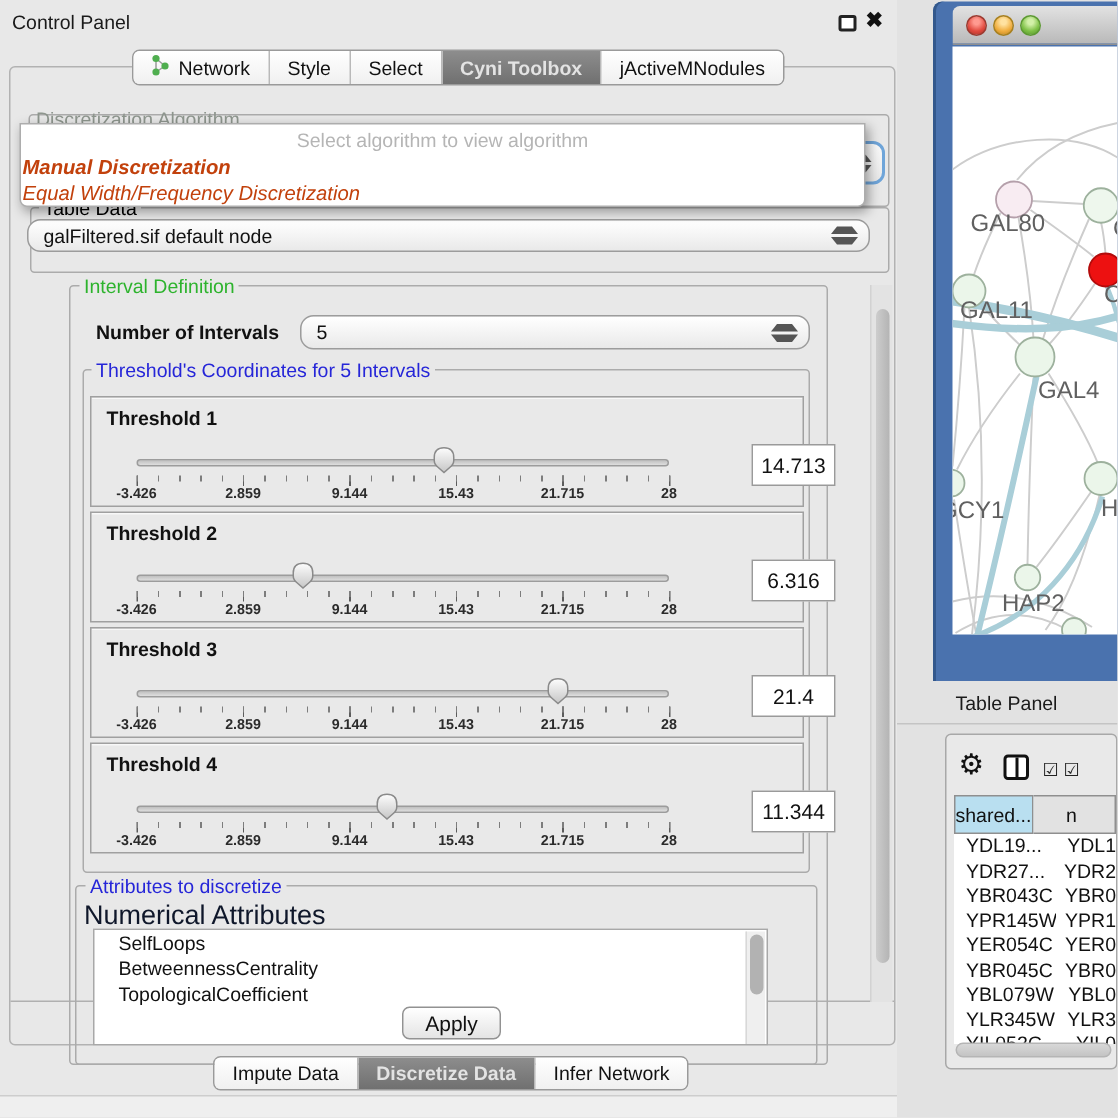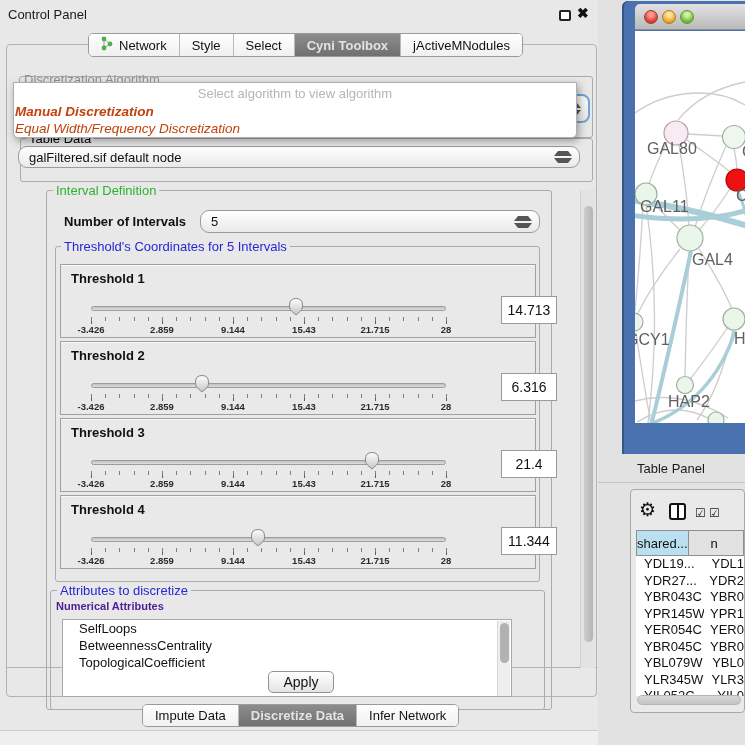--- a/index.html
+++ b/index.html
@@ -63,21 +63,21 @@
   .ticks-major { position:absolute; left:30px; top:52px; width:356px; height:7px;
      background:repeating-linear-gradient(90deg,#5c5c5c 0 1px,transparent 1px 71px); }
   .ticks-minor { position:absolute; left:30px; top:52px; width:356px; height:4px;
      background:repeating-linear-gradient(90deg,#7d7d7d 0 1px,transparent 1px 14.2px); }
   .tick-lab { position:absolute; top:59px; transform:translateX(-50%); font-size:9.5px; font-weight:bold; color:#2b2b2b; }
   .thr-value { position:absolute; left:400px; top:31px; width:56px; height:28px; background:#fff; border:1px solid #9a9a9a;
                display:flex; align-items:center; justify-content:center; font-size:14px; color:#111;margin-left:40px; }
 
   #attr-group { left:50px; top:590px; width:495px; height:120px; }
   #attr-title { left:57px; top:583px; }
-  #attr-subtitle { left:56px; top:600px; font-size:11px; font-weight:bold; color:#4c1d95; }
+  #attr-subtitle { left:56px; top:600px; font-size:18px; font-weight:normal; color:#0f172a; }
   #attr-list { left:62px; top:619px; width:450px; height:78px; background:#fff; border:1px solid #a8a8a8; overflow:hidden; }
   .attr-item { padding-left:16px; font-size:13px; color:#111; line-height:17px; }
   #attr-scroll { position:absolute; right:1px; top:1px; width:13px; height:76px; background:#efefef; border-left:1px solid #d8d8d8; }
   #attr-thumb { position:absolute; left:2px; top:2px; width:9px; height:40px; border-radius:5px; background:#b2b2b2; }
 
   #vp-scroll { left:580px; top:190px; width:15px; height:478px; background:#e3e3e3; border-left:1px solid #d2d2d2; }
   #vp-thumb { position:absolute; left:3px; top:16px; width:9px; height:436px; border-radius:5px; background:linear-gradient(90deg,#cdcdcd,#b4b4b4); }
 
   #apply-btn { left:268px; top:671px; width:66px; height:22px; border:1px solid #929292; border-radius:5px;
                background:linear-gradient(#ffffff,#e4e4e4); font-size:14px; color:#111; display:flex; align-items:center; justify-content:center; }

